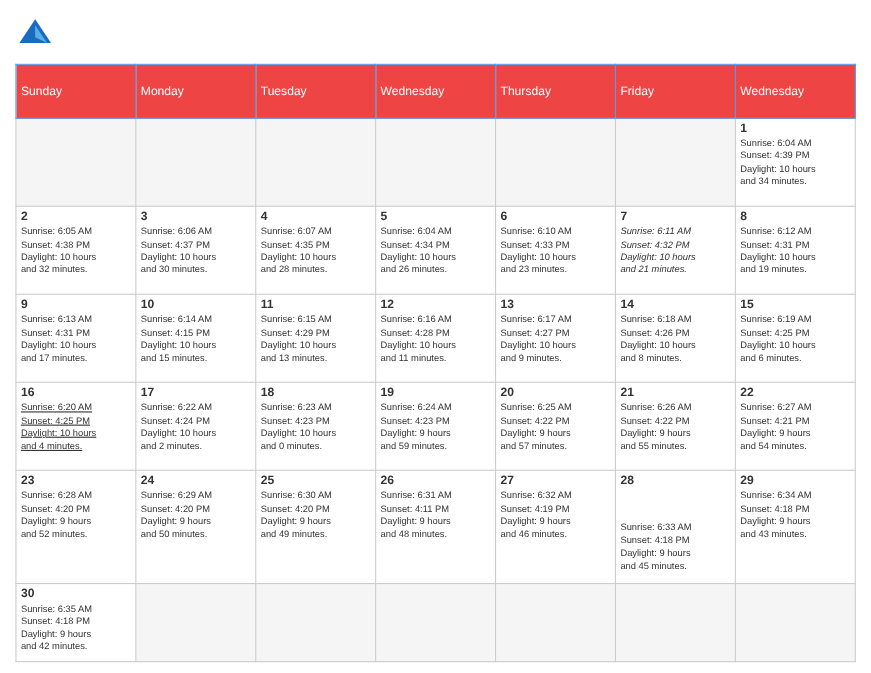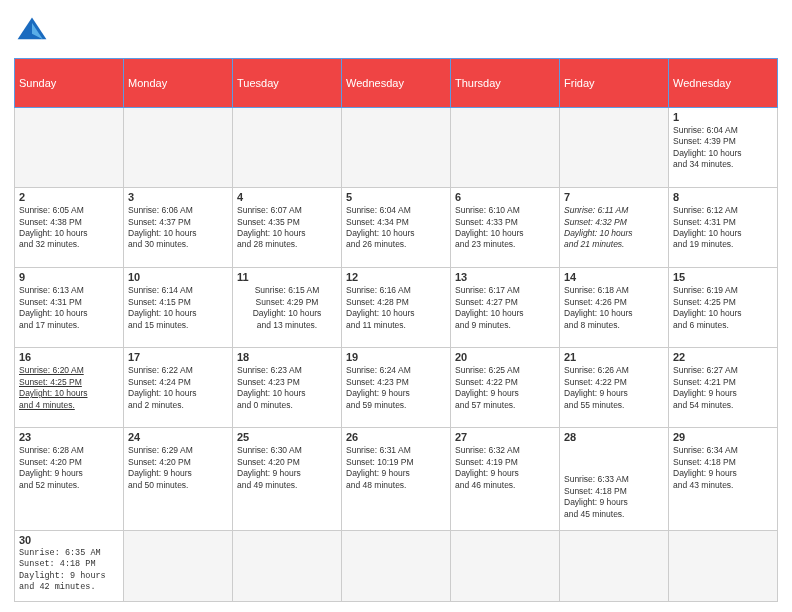--- a/index.html
+++ b/index.html
@@ -208,21 +208,21 @@
           </td>
           <td>
             <span class="day-num">10</span>
             <div class="day-info" style="white-space: pre-line;">Sunrise: 6:14 AM
 Sunset: 4:15 PM
 Daylight: 10 hours
 and 15 minutes.</div>
           </td>
           <td>
             <span class="day-num">11</span>
-            <div class="day-info" style="white-space: pre-line; text-align: center;">Sunrise: 6:15 AM
+            <div class="day-info" style="white-space: pre-line;">Sunrise: 6:15 AM
 Sunset: 4:29 PM
 Daylight: 10 hours
 and 13 minutes.</div>
           </td>
           <td>
             <span class="day-num">12</span>
             <div class="day-info" style="white-space: pre-line;">Sunrise: 6:16 AM
 Sunset: 4:28 PM
 Daylight: 10 hours
 and 11 minutes.</div>
@@ -318,21 +318,21 @@
           <td>
             <span class="day-num">25</span>
             <div class="day-info" style="white-space: pre-line;">Sunrise: 6:30 AM
 Sunset: 4:20 PM
 Daylight: 9 hours
 and 49 minutes.</div>
           </td>
           <td>
             <span class="day-num">26</span>
             <div class="day-info" style="white-space: pre-line;">Sunrise: 6:31 AM
-Sunset: 10:19 PM
+Sunset: 4:11 PM
 Daylight: 9 hours
 and 48 minutes.</div>
           </td>
           <td>
             <span class="day-num">27</span>
             <div class="day-info" style="white-space: pre-line;">Sunrise: 6:32 AM
 Sunset: 4:19 PM
 Daylight: 9 hours
 and 46 minutes.</div>
           </td>
@@ -347,21 +347,21 @@
             <span class="day-num">29</span>
             <div class="day-info" style="white-space: pre-line;">Sunrise: 6:34 AM
 Sunset: 4:18 PM
 Daylight: 9 hours
 and 43 minutes.</div>
           </td>
         </tr>
         <tr>
           <td class="last-row">
             <span class="day-num">30</span>
-            <div class="day-info" style="white-space: pre-line; font-family: Liberation Mono, monospace;">Sunrise: 6:35 AM
+            <div class="day-info" style="white-space: pre-line;">Sunrise: 6:35 AM
 Sunset: 4:18 PM
 Daylight: 9 hours
 and 42 minutes.</div>
           </td>
           <td class="empty last-row"></td>
           <td class="empty last-row"></td>
           <td class="empty last-row"></td>
           <td class="empty last-row"></td>
           <td class="empty last-row"></td>
           <td class="empty last-row"></td>

